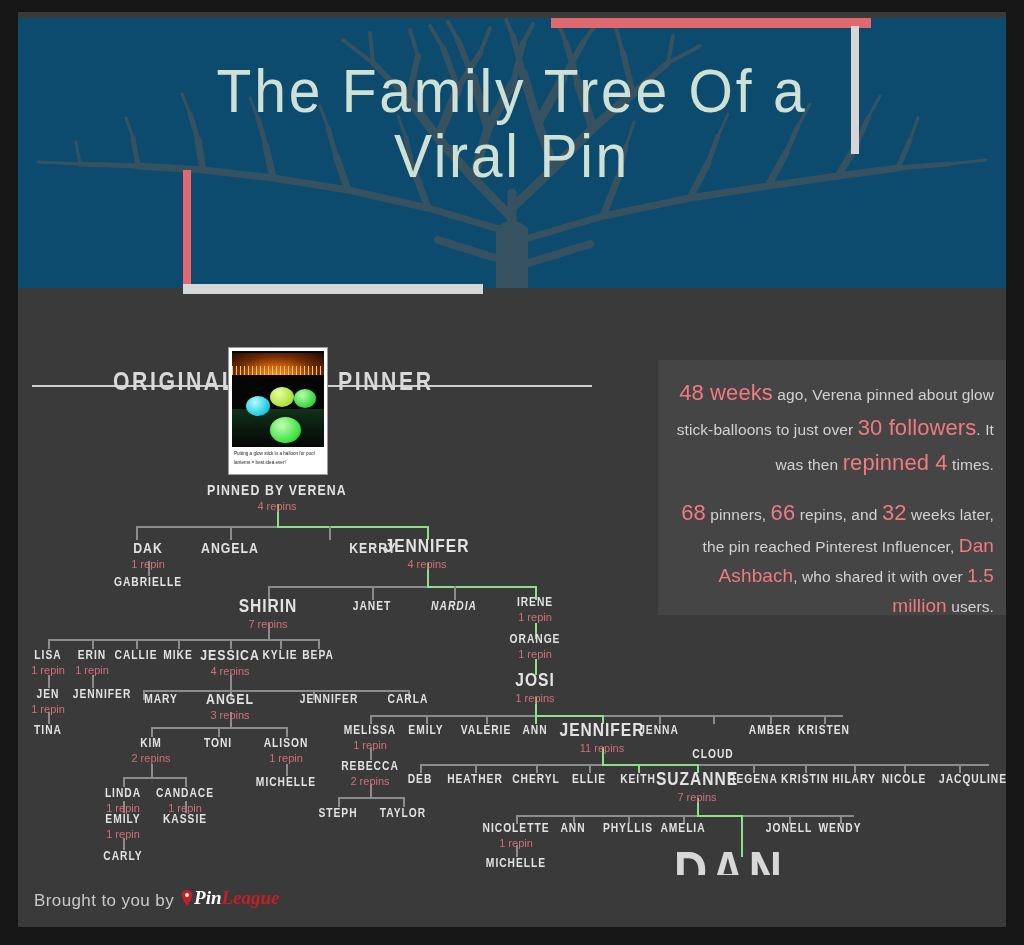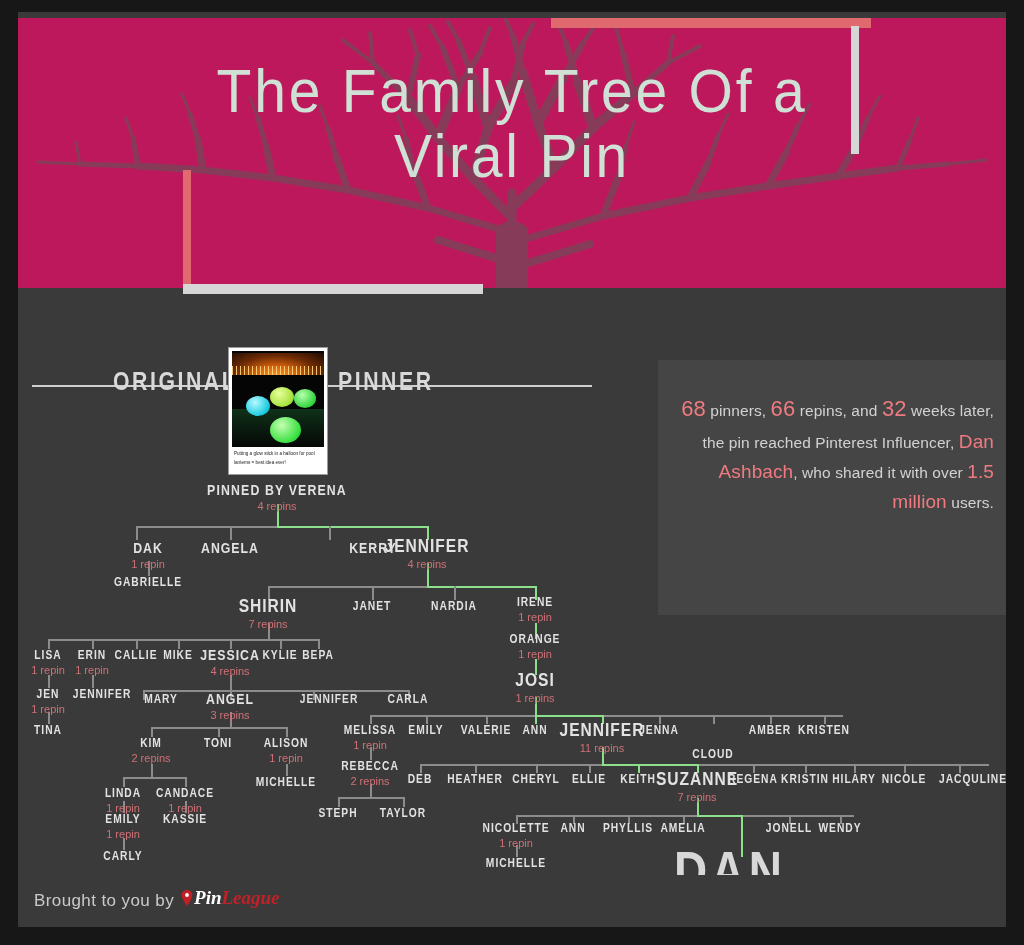--- a/index.html
+++ b/index.html
@@ -20,21 +20,21 @@
     left: 18px; top: 12px;
     width: 988px; height: 915px;
     background: #3a3a3a;
     overflow: hidden;
   }
 
   
   #header {
     position: absolute; left: 0; top: 6px;
     width: 988px; height: 270px;
-    background: #be185d;
+    background: #0c4a6e;
     overflow: hidden;
   }
   #tree-bg {
     position: absolute; left: 0; top: 0;
     width: 988px; height: 270px;
     opacity: .55;
   }
   .hdr-bar { position: absolute; }
   #bar-top-red { left: 533px; top: 0px; width: 320px; height: 10px; background: #e0696f; }
   #bar-right-white { left: 833px; top: 8px; width: 8px; height: 128px; background: #d6d6d6; }
@@ -240,20 +240,23 @@
       <div id="pin-water"></div>
       <div class="orb" id="orb-cyan"></div>
       <div class="orb" id="orb-lime"></div>
       <div class="orb" id="orb-green"></div>
       <div class="orb" id="orb-big"></div>
     </div>
     <div id="pin-caption">Putting a glow stick in a balloon for pool lanterns = best idea ever!</div>
   </div>
 
   <div id="side-panel">
+    <div class="panel-para" id="panel-p1">
+      <span class="hl-xl">48 weeks</span><span> ago, Verena pinned about glow stick-balloons to just over </span><span class="hl-xl">30 followers</span><span>. It was then </span><span class="hl-xl">repinned 4</span><span> times.</span>
+    </div>
     <div class="panel-para" id="panel-p2">
       <span class="hl-xl">68</span><span> pinners, </span><span class="hl-xl">66</span><span> repins, and </span><span class="hl-xl">32</span><span> weeks later, the pin reached Pinterest Influencer, </span><span class="hl-l">Dan Ashbach</span><span>, who shared it with over </span><span class="hl-l">1.5 million</span><span> users.</span>
     </div>
   </div>
 
   <div id="tree">
 
     <div class="ln v g" style="left:259px; top:492px; height:22px;"></div>
     <div class="ln h" style="left:118px; top:514px; width:141px;"></div>
     <div class="ln h g" style="left:259px; top:514px; width:152px;"></div>
@@ -388,21 +391,21 @@
     <div class="node sz-m" style="left:130px; top:564px;">
       <span class="nm">GABRIELLE</span>
     </div>
     <div class="node sz-xl" style="left:250px; top:584px;">
       <span class="nm">SHIRIN</span>
       <span class="rp">7 repins</span>
     </div>
     <div class="node sz-m" style="left:354px; top:588px;">
       <span class="nm">JANET</span>
     </div>
-    <div class="node sz-m" style="left:436px; top:588px;">
+    <div class="node sz-m" style="left:436px; top:588px;font-style:italic;">
       <span class="nm">NARDIA</span>
     </div>
     <div class="node sz-m" style="left:517px; top:584px;">
       <span class="nm">IRENE</span>
       <span class="rp">1 repin</span>
     </div>
 
     <div class="node sz-m" style="left:30px;  top:637px;">
       <span class="nm">LISA</span>
       <span class="rp">1 repin</span>

